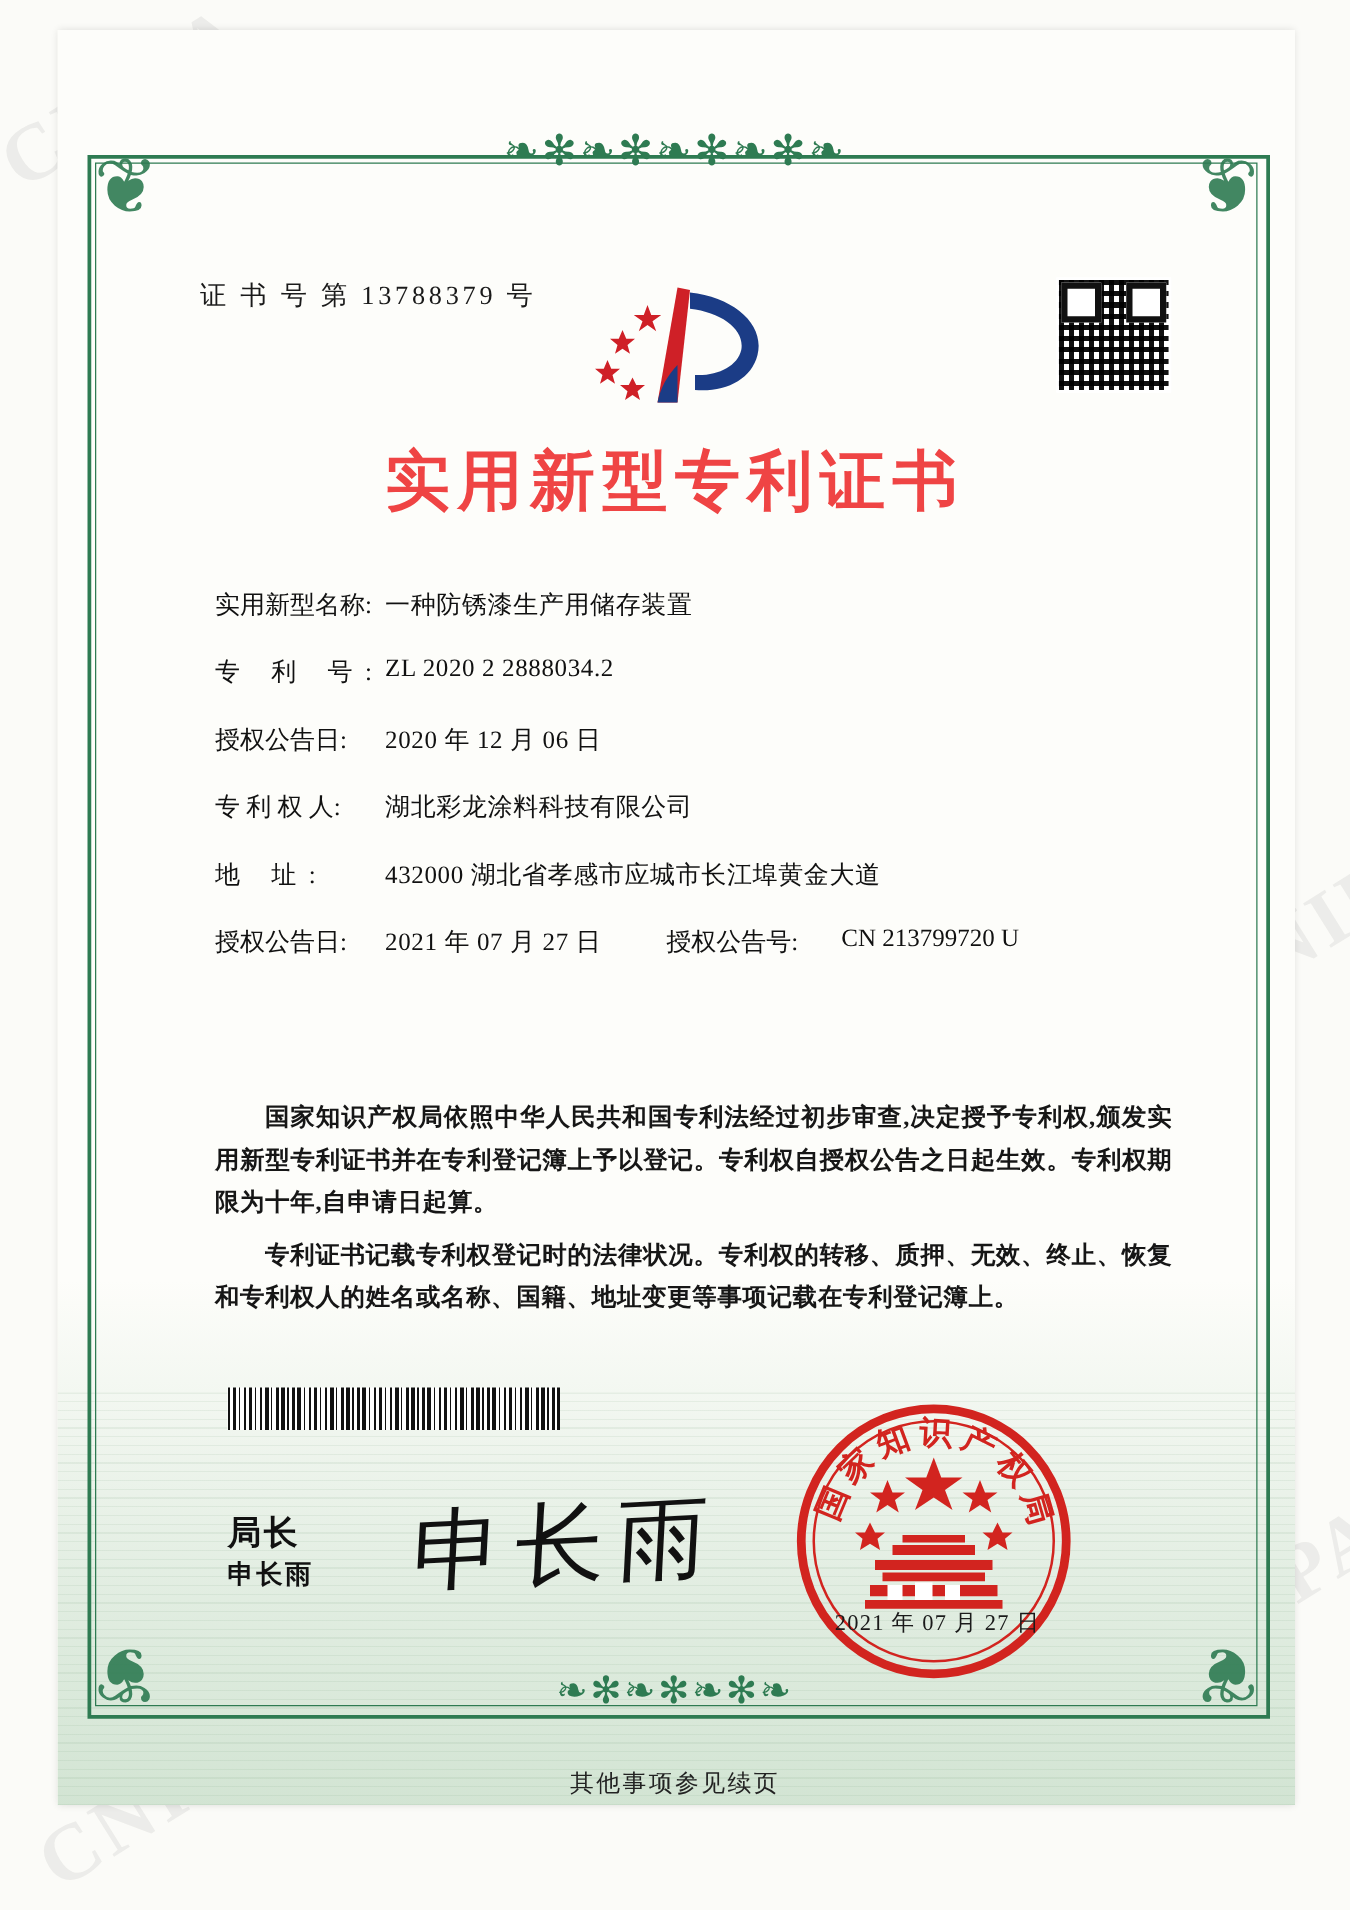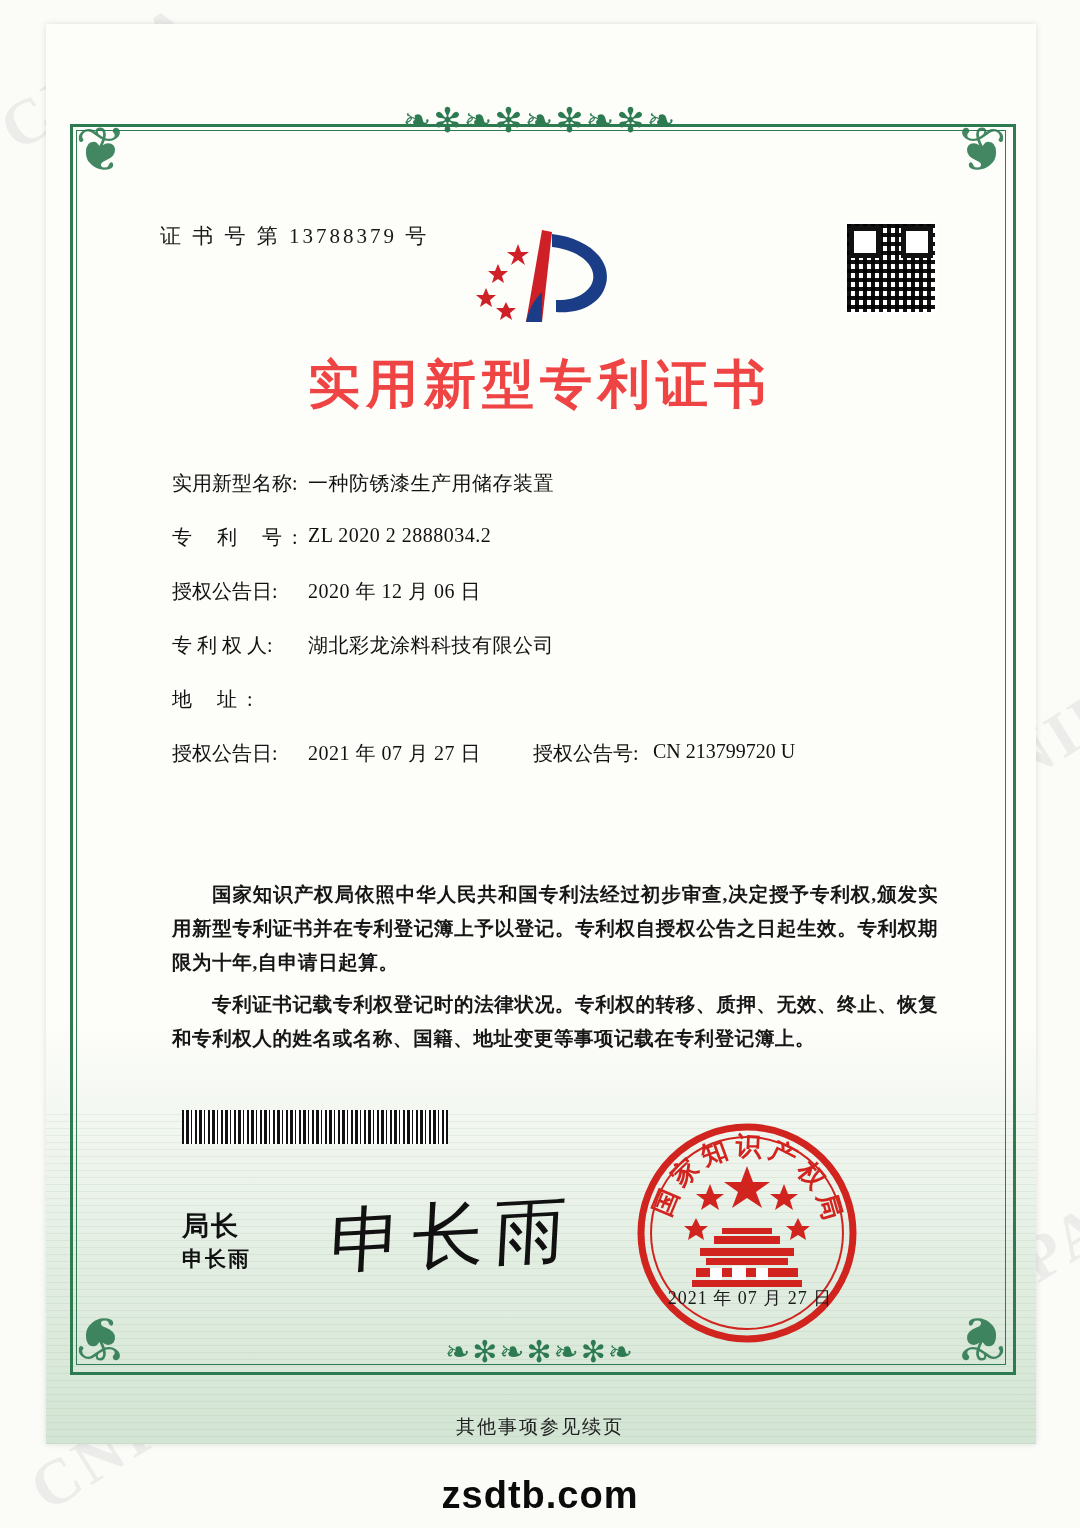--- a/index.html
+++ b/index.html
@@ -182,21 +182,21 @@
   .field-value {
     flex: 1 1 auto;
     letter-spacing: 0.5px;
   }
   .field-row.two-col .second-label {
     width: 120px;
     flex: 0 0 120px;
     white-space: nowrap;
     margin-left: 52px;
   }
-  .field-row.two-col .second-value { flex: 0 0 auto; }
+  .field-row.two-col .second-value { flex: 0 0 auto; margin-left: 20px; }
 
   
   .paras {
     position: absolute;
     left: 172px; top: 878px;
     width: 766px;
   }
   .para {
     font-size: 19.5px;
     line-height: 34px;
@@ -363,20 +363,21 @@
       <div class="field-value">2020 年 12 月 06 日</div>
     </div>
 
     <div class="field-row">
       <div class="field-label">专 利 权 人:</div>
       <div class="field-value">湖北彩龙涂料科技有限公司</div>
     </div>
 
     <div class="field-row">
       <div class="field-label spread">地      址:</div>
+      <div class="field-value">432000 湖北省孝感市应城市长江埠黄金大道</div>
     </div>
 
     <div class="field-row two-col">
       <div class="field-label">授权公告日:</div>
       <div class="field-value" style="flex:0 0 auto;">2021 年 07 月 27 日</div>
       <div class="second-label">授权公告号:</div>
       <div class="second-value">CN 213799720 U</div>
     </div>
   </div>
 
@@ -419,15 +420,14 @@
         <path id="ringPath" d="M 111 111 m -78,0 a 78,78 0 1,1 156,0"></path>
       </defs>
       <text font-family="DejaVu Serif, serif" font-size="26" font-weight="bold" fill="#d2241f" letter-spacing="6">
         <textPath href="#ringPath" startOffset="6%">国家知识产权局</textPath>
       </text>
     </svg>
   </div>
   <div class="seal-date">2021 年 07 月 27 日</div>
 
   <div class="other-note">其他事项参见续页</div>
-  <div class="site-url">zsdtb.com</div>
 
 </div>
 
 </body></html>

